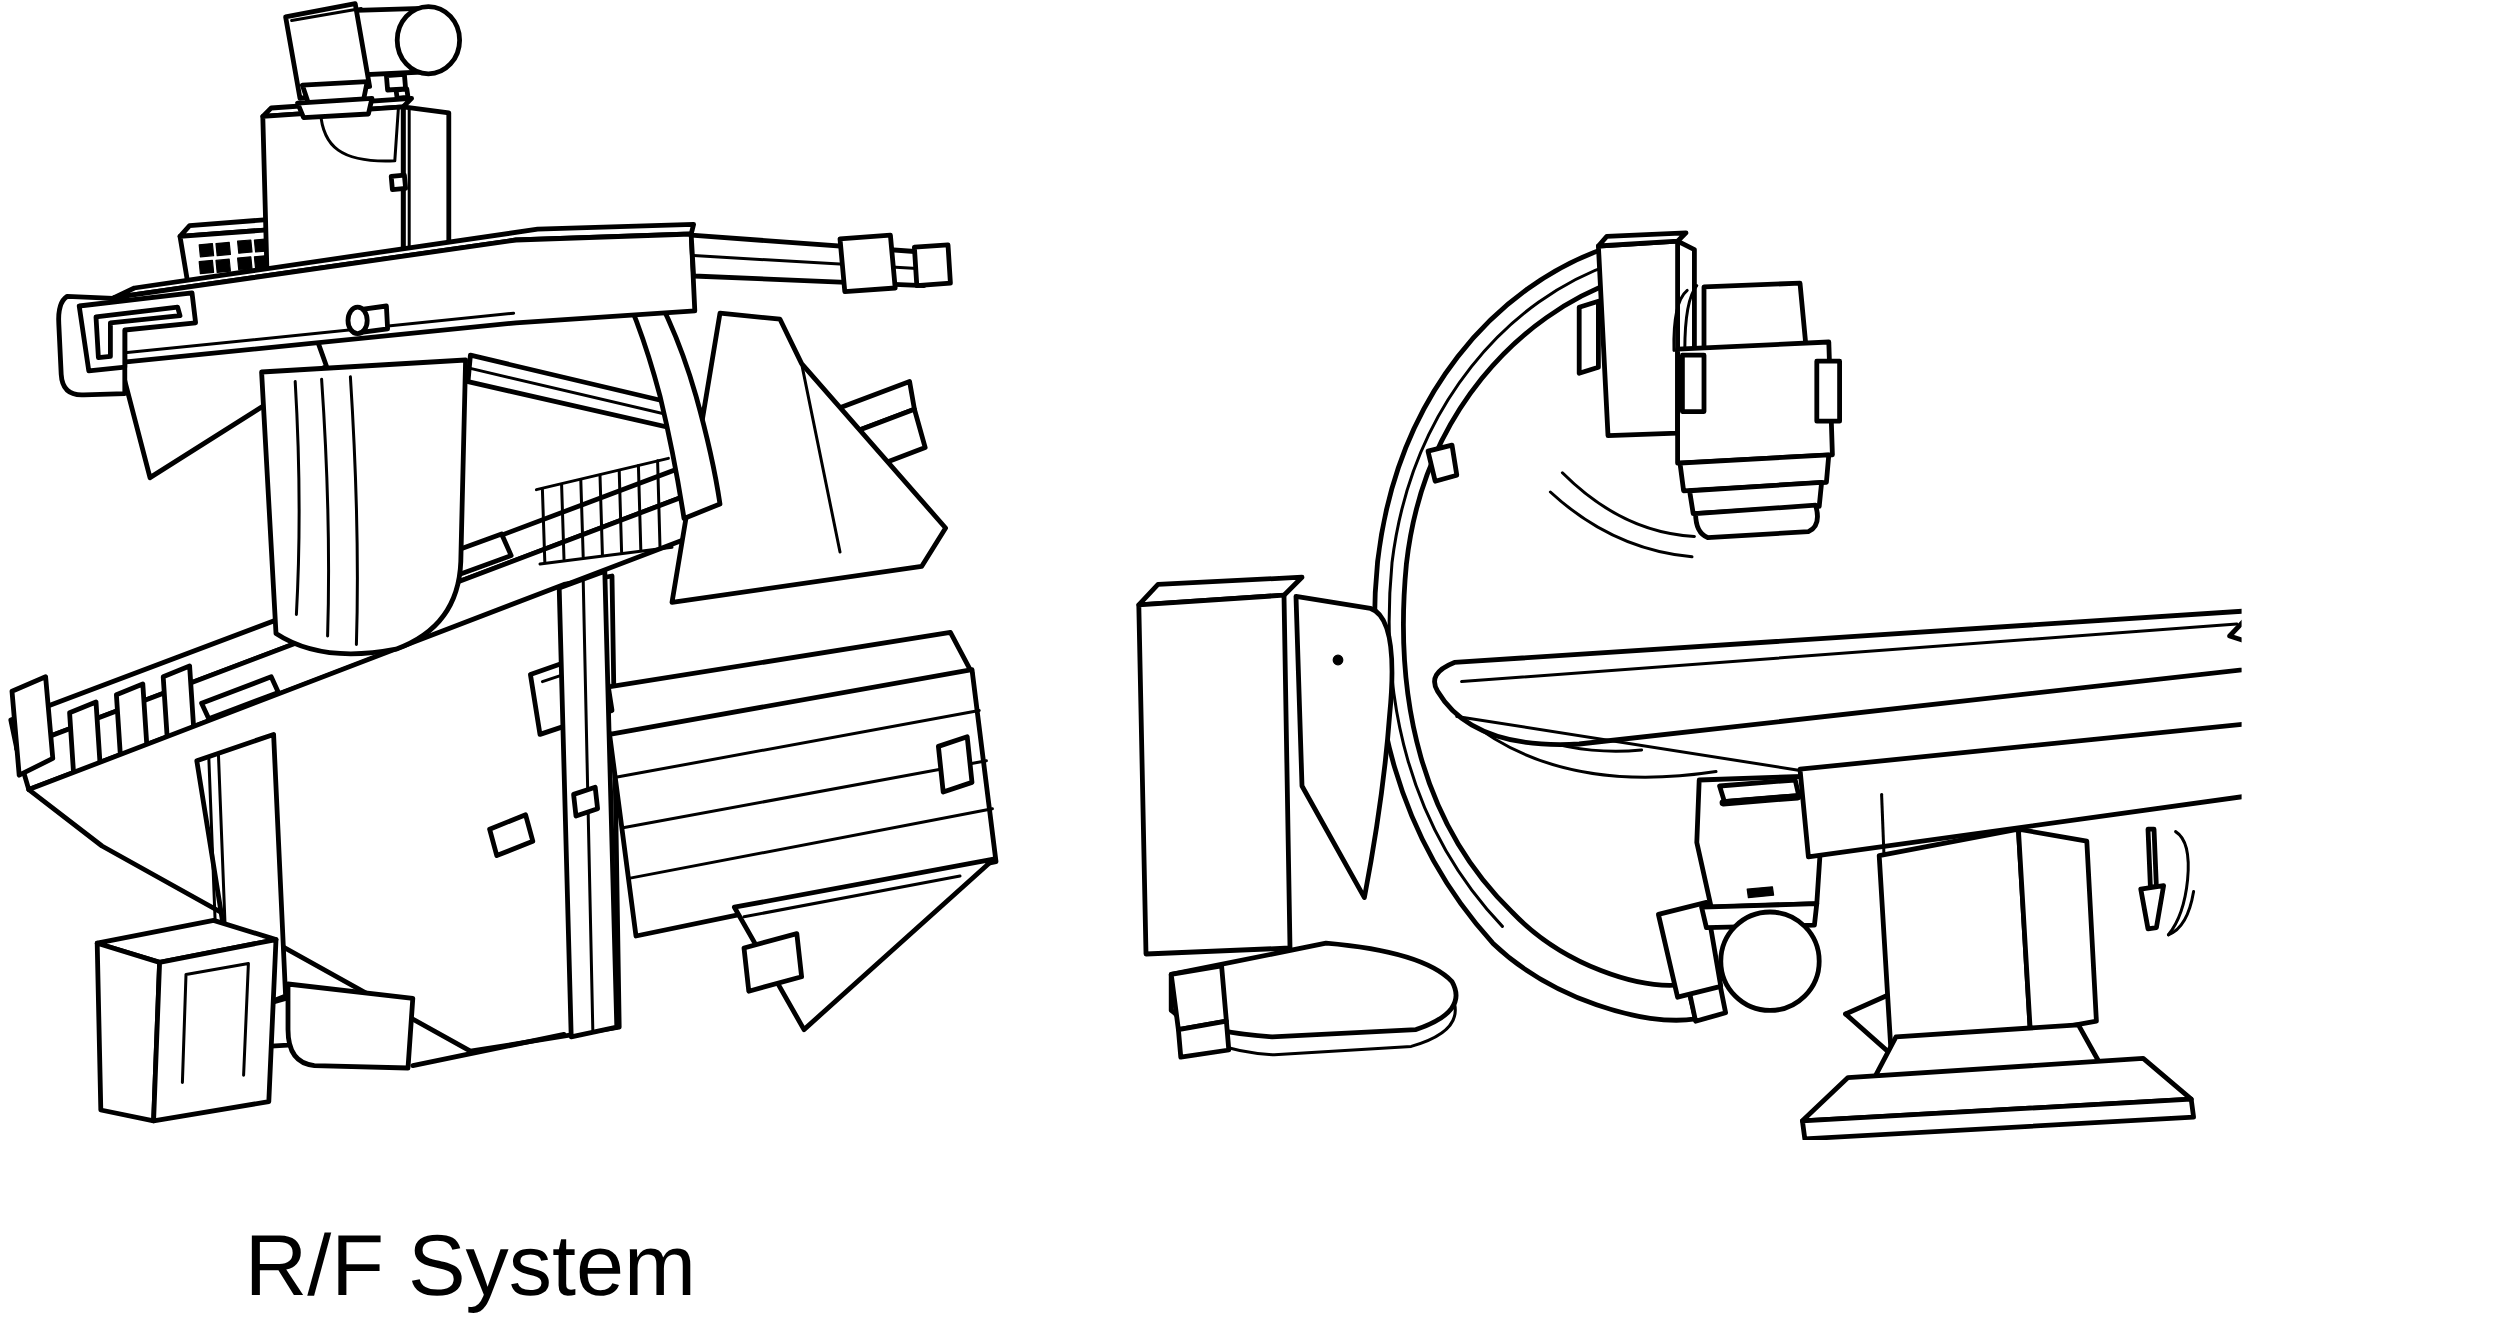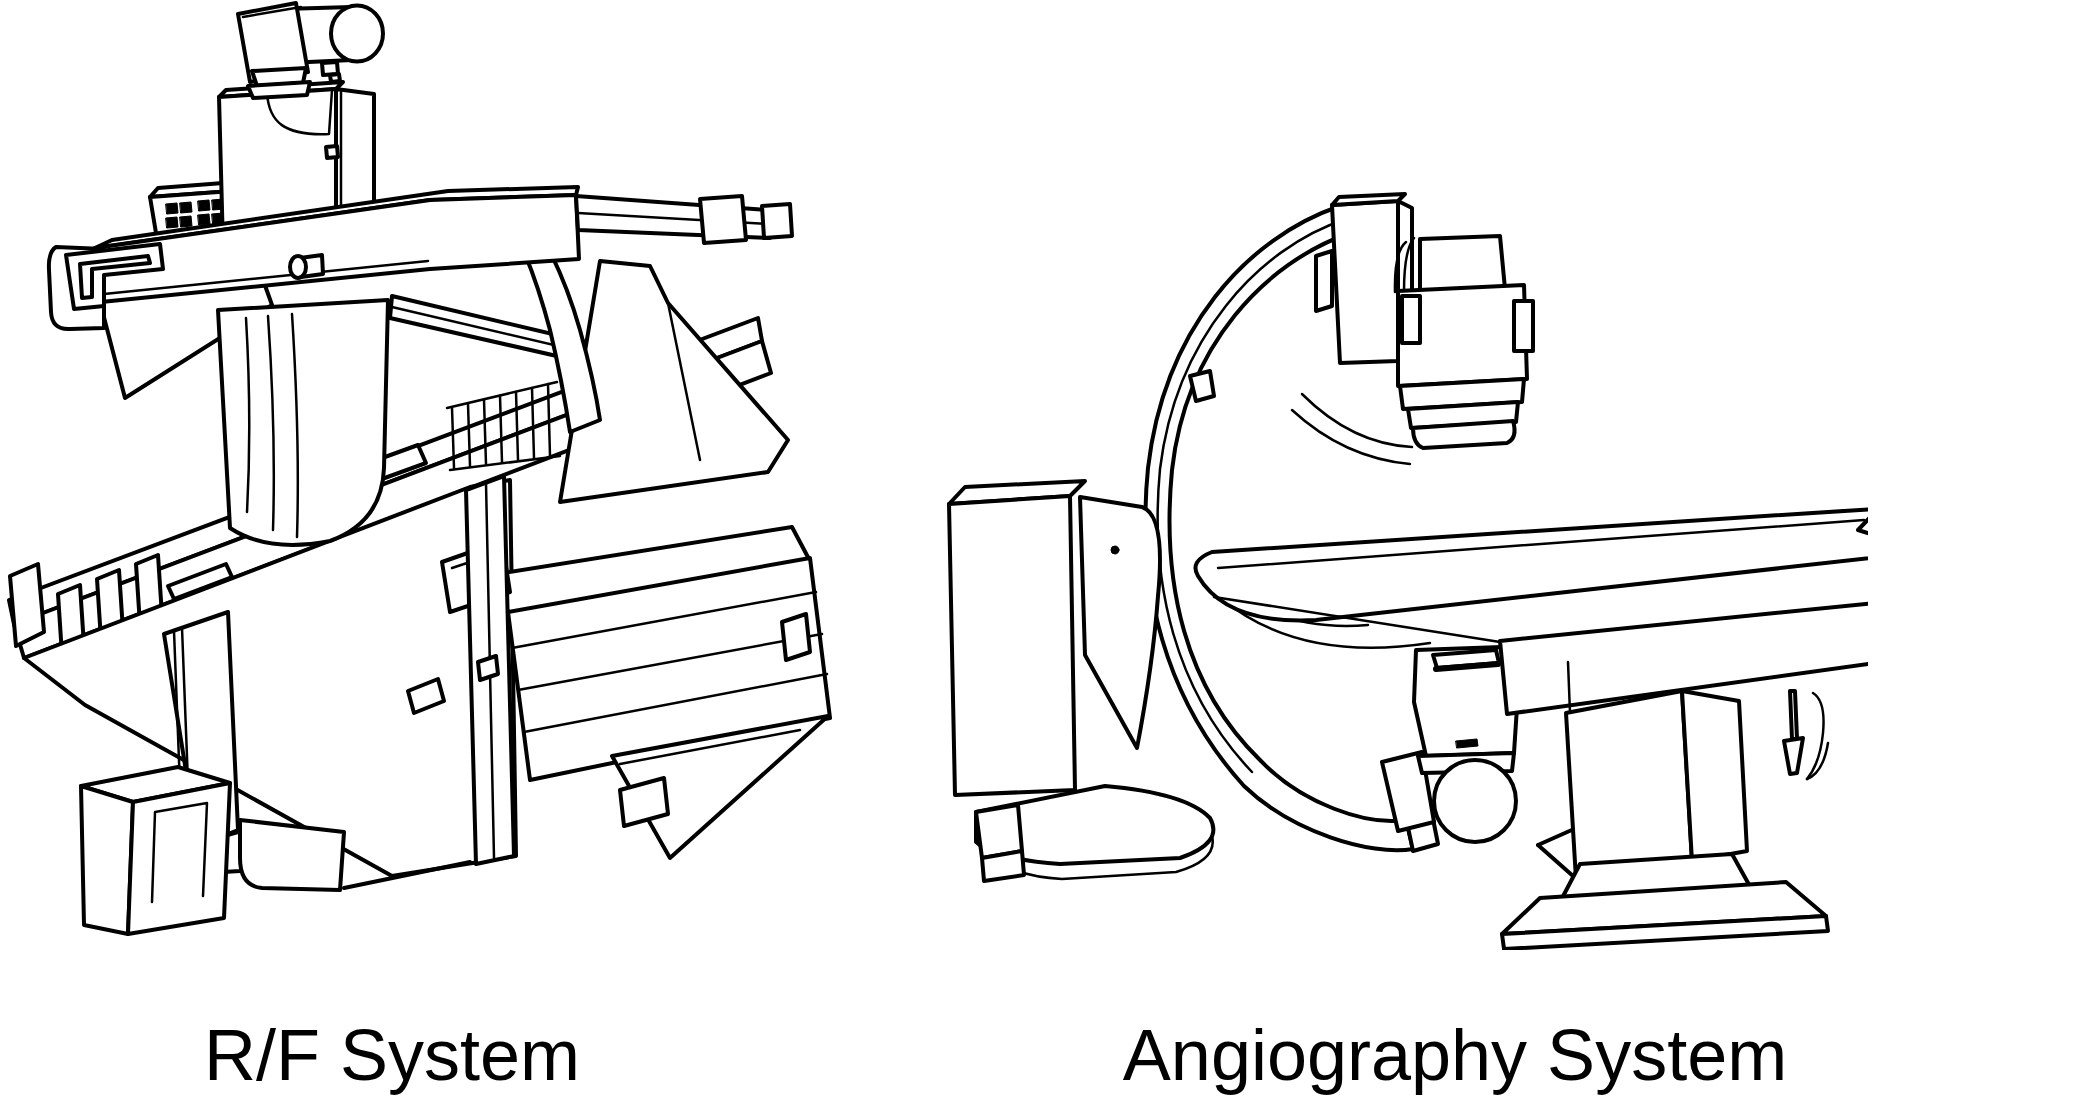--- a/index.html
+++ b/index.html
@@ -255,15 +255,14 @@
         <path d="M734,864 L886,854 L906,890 L714,902 Z"></path>
         <path d="M714,902 L716,918 L908,904 L906,890 Z"></path>
         <path d="M694,898 L940,882 L980,916 L656,934 Z"></path>
         <path d="M656,934 L658,949 L982,931 L980,916 Z"></path>
       </g>
     </svg>
     
   </figure>
 
   <div class="caption" id="caption-rf">R/F System</div>
-  <div class="caption" id="caption-angio">Angiography System</div>
 
 </div>
 
 </body></html>

